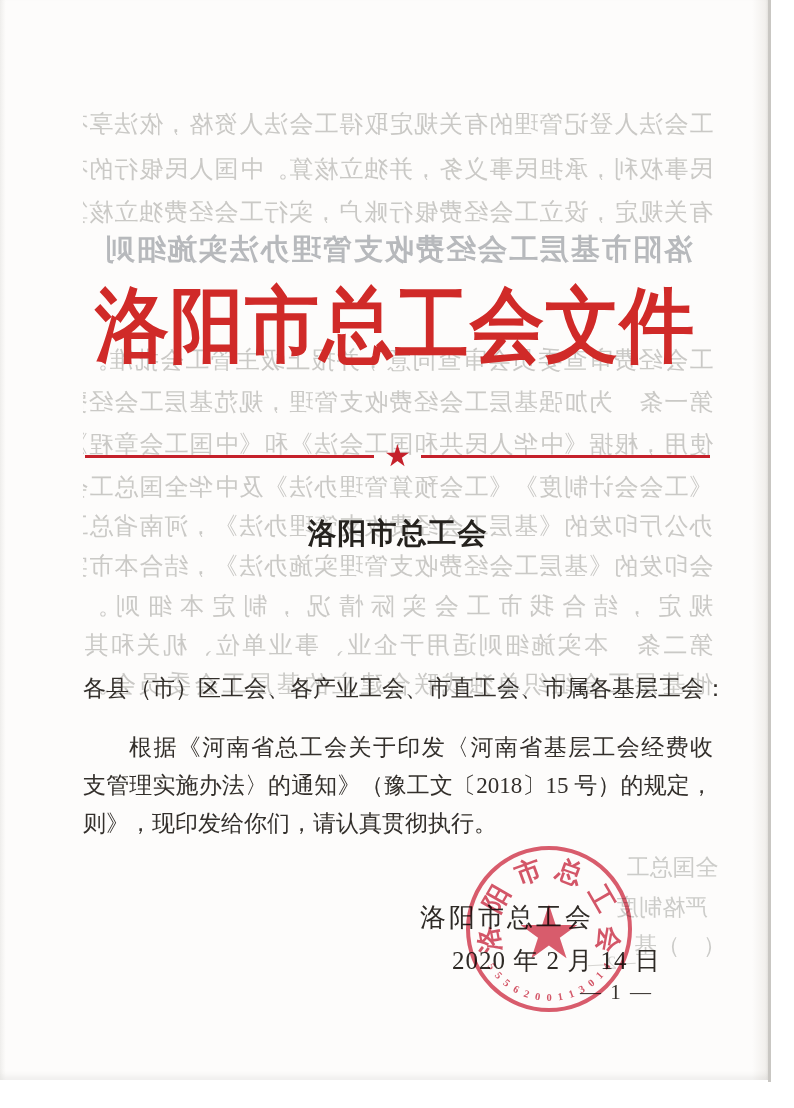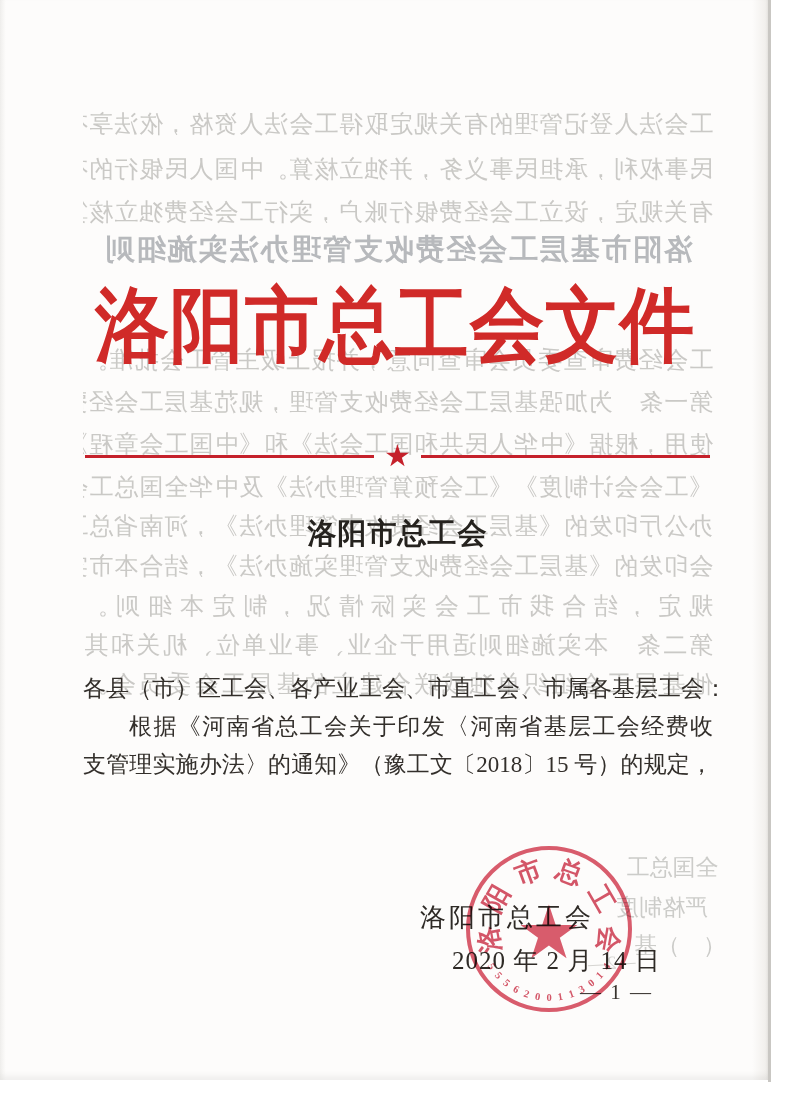--- a/index.html
+++ b/index.html
@@ -27,21 +27,21 @@
        display:flex;align-items:center;}
   .sep .bar{flex:1;height:3px;background:#c5212b;}
   .sep .star{color:#c5212b;font-size:30px;margin:0 10px;line-height:1;
              font-family:"DejaVu Sans",sans-serif;}
   .doc-title{position:absolute;left:60px;top:512px;width:675px;text-align:center;
              color:#25221e;font-weight:bold;font-size:29px;line-height:43px;letter-spacing:1px;}
   .bodytext{position:absolute;left:83px;top:670px;width:630px;
             color:#332f2b;font-size:23px;}
   .bodytext .ln{height:38px;line-height:38px;white-space:nowrap;
                 text-align:justify;text-align-last:justify;}
-  .bodytext .ln.indent{padding-left:46px;}
+  .bodytext .ln.indent{padding-left:46px;margin-top:21px;}
   .bodytext .ln.last{text-align:left;text-align-last:left;}
   .signature{position:absolute;left:420px;top:900px;color:#2e2a26;font-size:26px;letter-spacing:3px;white-space:nowrap;}
   .date{position:absolute;left:452px;top:944px;color:#2e2a26;font-size:25px;letter-spacing:1px;white-space:nowrap;}
   .pagenum{position:absolute;left:580px;top:980px;color:#37332e;font-size:21px;letter-spacing:2px;white-space:nowrap;}
 
   
   .seal{position:absolute;left:466px;top:846px;width:166px;height:166px;
         mix-blend-mode:multiply;opacity:0.88;}
   .seal-ring{position:absolute;inset:0;border:4.5px solid #d5465a;border-radius:50%;
              box-sizing:border-box;}
@@ -89,20 +89,21 @@
     </div>
 
     <div class="doc-title">
       <div>洛阳市总工会</div>
     </div>
 
     <div class="bodytext">
       <div class="ln">各县（市）区工会、各产业工会、市直工会、市属各基层工会：</div>
       <div class="ln indent">根据《河南省总工会关于印发〈河南省基层工会经费收</div>
       <div class="ln">支管理实施办法〉的通知》（豫工文〔2018〕15 号）的规定，</div>
+      <div class="ln last">则》，现印发给你们，请认真贯彻执行。</div>
     </div>
 
     <div class="signature">洛阳市总工会</div>
     <div class="date">2020 年 2 月 14 日</div>
     <div class="pagenum">— 1 —</div>
 
     <div class="seal">
       <div class="seal-ring"></div>
       <div class="seal-star">★</div>
       <div id="seal-arc">

